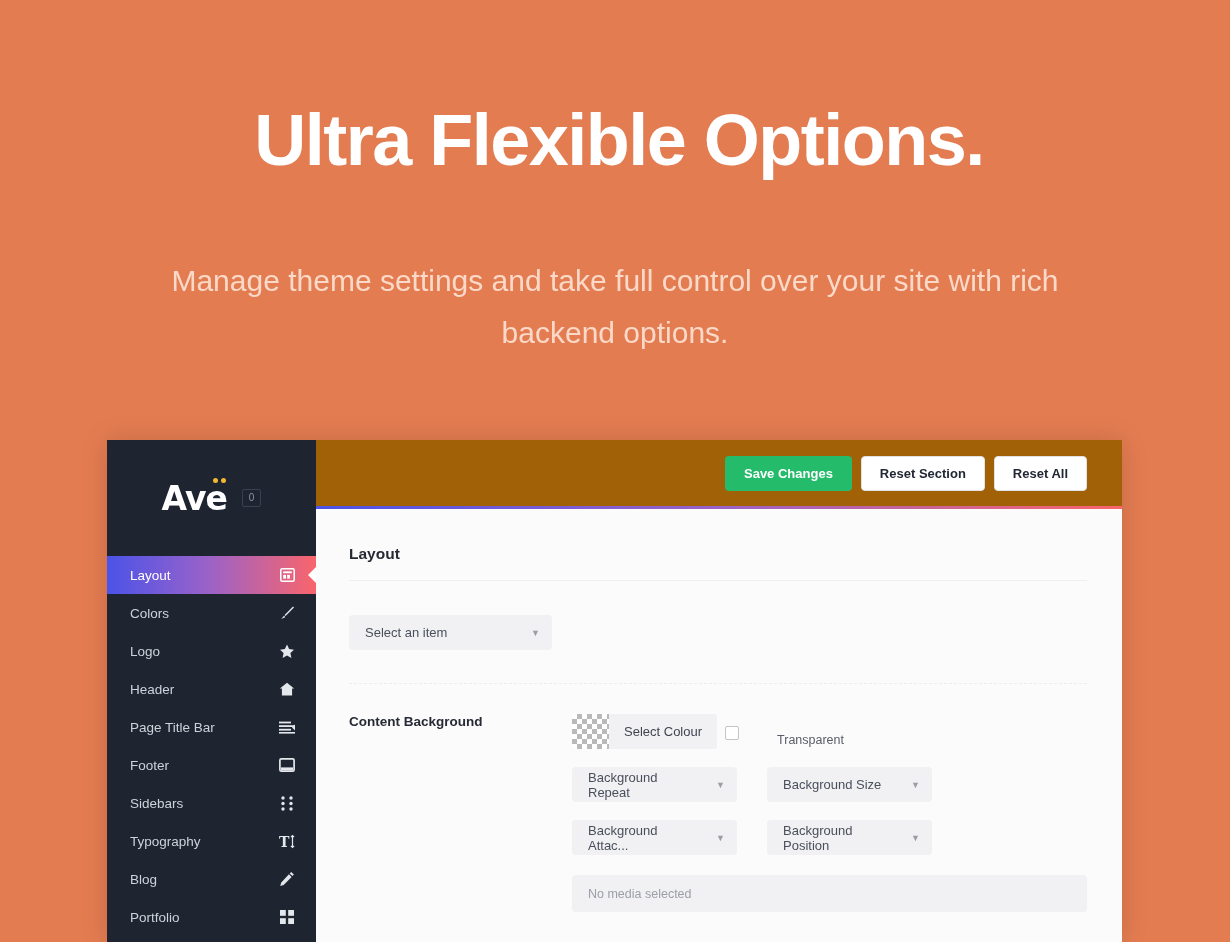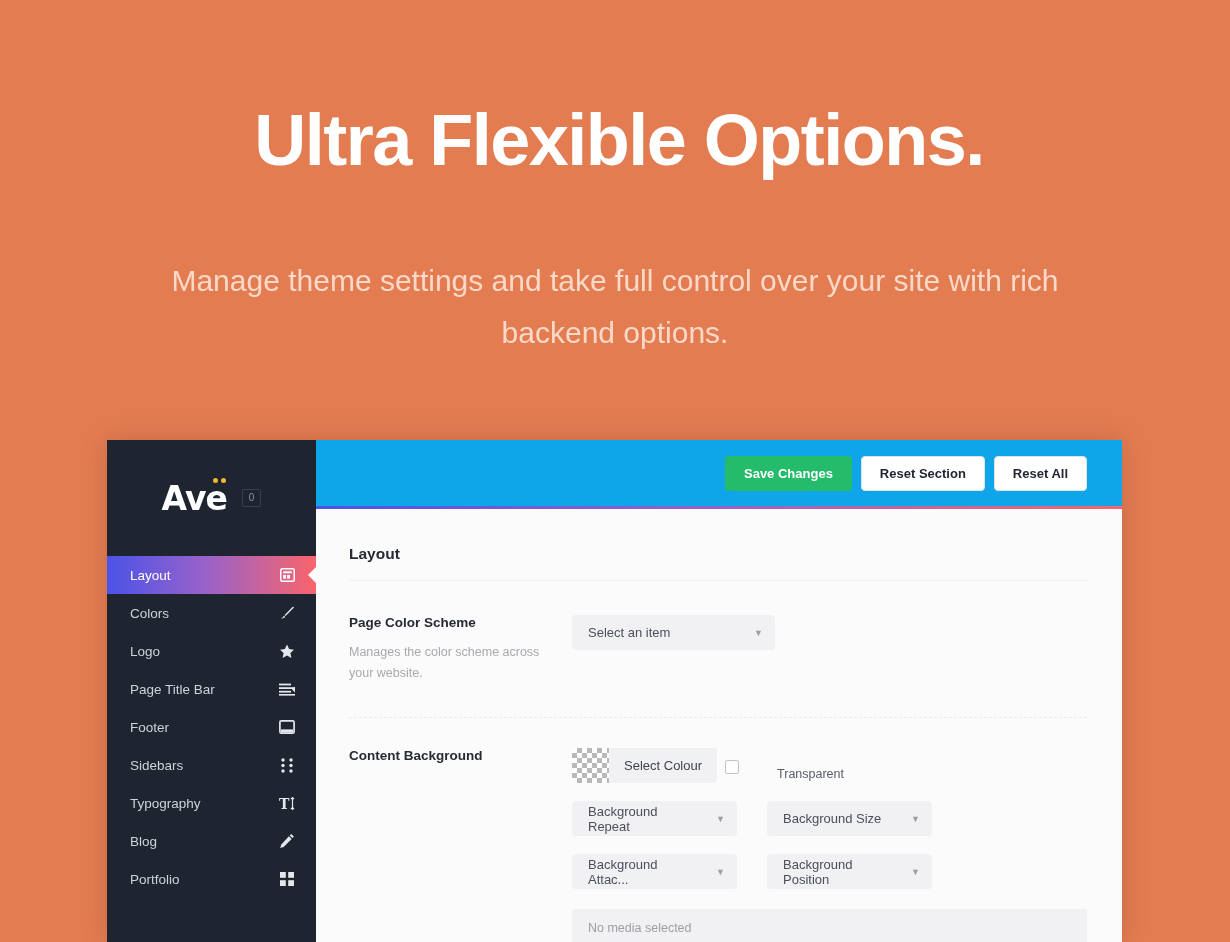--- a/index.html
+++ b/index.html
@@ -137,21 +137,21 @@
     position: relative;
     overflow: hidden;
   }
   .toolbar {
     height: 66px;
     display: flex;
     align-items: center;
     justify-content: flex-end;
     gap: 9px;
     padding: 0 35px 0 0;
-    background: #0ea5e9;
+    background: #a16207;
   }
   .btn {
     font-size: 13px;
     font-weight: bold;
     padding: 0 18px;
     height: 35px;
     border-radius: 4px;
     display: flex;
     align-items: center;
     justify-content: center;
@@ -328,20 +328,28 @@
 
     <div class="nav-item">
       <span class="nav-label">Logo</span>
       <span class="nav-icon">
         <svg width="16" height="15" viewBox="0 0 16 15">
             <path d="M8 0.6l2.1 4.5 4.9.6-3.6 3.4 1 4.9L8 11.6 3.6 14l1-4.9L1 5.7l4.9-.6z" fill="currentColor"></path>
           </svg>
       </span>
     </div>
 
+    <div class="nav-item">
+      <span class="nav-label">Header</span>
+      <span class="nav-icon">
+        <svg width="16" height="14" viewBox="0 0 16 14">
+            <path d="M8 0.8 0.9 6.4h2v7h10.2v-7h2z" fill="currentColor"></path>
+          </svg>
+      </span>
+    </div>
 
     <div class="nav-item">
       <span class="nav-label">Page Title Bar</span>
       <span class="nav-icon">
         <svg width="16" height="13" viewBox="0 0 16 13">
             <rect x="0" y="0.6" width="12" height="1.8" fill="currentColor"></rect>
             <rect x="0" y="4.2" width="16" height="1.8" fill="currentColor"></rect>
             <rect x="0" y="7.8" width="12" height="1.8" fill="currentColor"></rect>
             <rect x="0" y="11" width="16" height="1.6" fill="currentColor"></rect>
             <path d="M16 3.6v6l-3-3z" fill="currentColor"></path>
@@ -419,24 +427,20 @@
     </div>
 
     <div class="grad-bar"></div>
 
     <div class="content">
 
       <div class="section-title">Layout</div>
       <div class="section-rule"></div>
 
       <div class="field-row">
-        <div class="field-left">
-          <div class="field-label">Page Color Scheme</div>
-          <div class="field-desc">Manages the color scheme across your website.</div>
-        </div>
         <div class="field-right">
           <div class="select sel-wide">
             <span>Select an item</span>
             <span class="caret">▼</span>
           </div>
         </div>
       </div>
 
       <div class="dashed-rule"></div>
 

